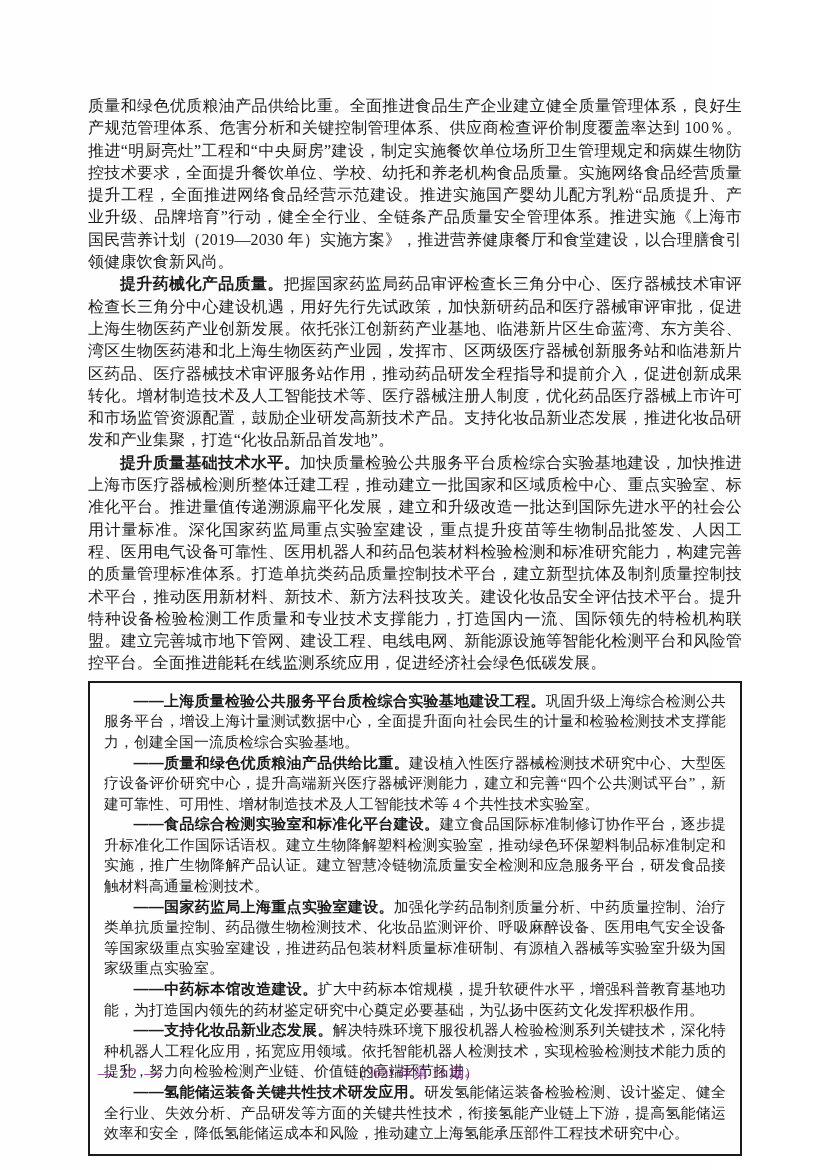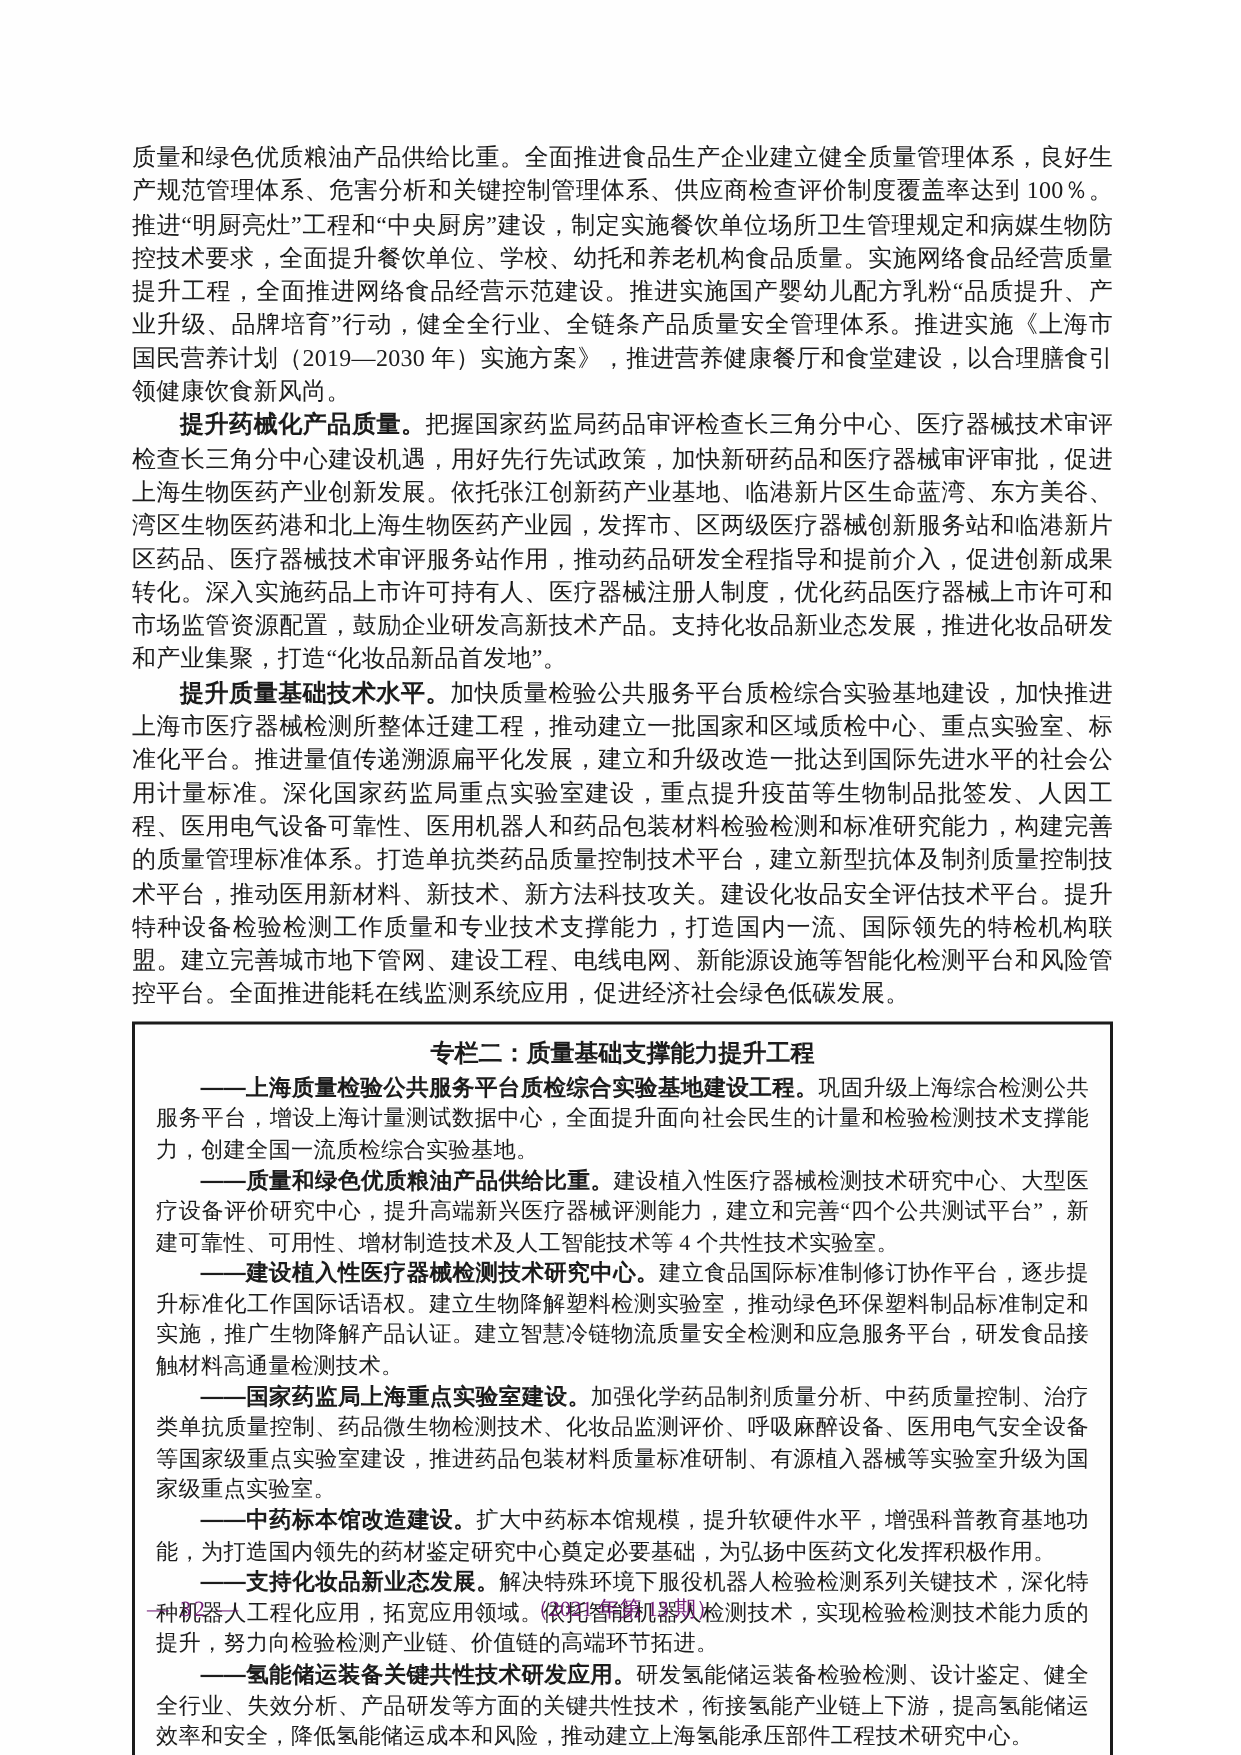--- a/index.html
+++ b/index.html
@@ -76,32 +76,31 @@
   }
 </style>
 </head>
 <body>
 
 <div class="page">
   <div class="text-block">
 
     <p class="para no-indent"><span class="lead"></span><span>质量和绿色优质粮油产品供给比重。全面推进食品生产企业建立健全质量管理体系，良好生产规范管理体系、危害分析和关键控制管理体系、供应商检查评价制度覆盖率达到 100％。推进“明厨亮灶”工程和“中央厨房”建设，制定实施餐饮单位场所卫生管理规定和病媒生物防控技术要求，全面提升餐饮单位、学校、幼托和养老机构食品质量。实施网络食品经营质量提升工程，全面推进网络食品经营示范建设。推进实施国产婴幼儿配方乳粉“品质提升、产业升级、品牌培育”行动，健全全行业、全链条产品质量安全管理体系。推进实施《上海市国民营养计划（2019—2030 年）实施方案》，推进营养健康餐厅和食堂建设，以合理膳食引领健康饮食新风尚。</span></p>
 
-    <p class="para"><span class="lead">提升药械化产品质量。</span><span>把握国家药监局药品审评检查长三角分中心、医疗器械技术审评检查长三角分中心建设机遇，用好先行先试政策，加快新研药品和医疗器械审评审批，促进上海生物医药产业创新发展。依托张江创新药产业基地、临港新片区生命蓝湾、东方美谷、湾区生物医药港和北上海生物医药产业园，发挥市、区两级医疗器械创新服务站和临港新片区药品、医疗器械技术审评服务站作用，推动药品研发全程指导和提前介入，促进创新成果转化。深入实施药品上市许可持有人、医疗器械注册人制度，优化药品医疗器械上市许可和市场监管资源配置，鼓励企业研发高新技术产品。支持化妆品新业态发展，推进化妆品研发和产业集聚，打造“化妆品新品首发地”。</span></p>
+    <p class="para"><span class="lead">提升药械化产品质量。</span><span>把握国家药监局药品审评检查长三角分中心、医疗器械技术审评检查长三角分中心建设机遇，用好先行先试政策，加快新研药品和医疗器械审评审批，促进上海生物医药产业创新发展。依托张江创新药产业基地、临港新片区生命蓝湾、东方美谷、湾区生物医药港和北上海生物医药产业园，发挥市、区两级医疗器械创新服务站和临港新片区药品、医疗器械技术审评服务站作用，推动药品研发全程指导和提前介入，促进创新成果转化。增材制造技术及人工智能技术等、医疗器械注册人制度，优化药品医疗器械上市许可和市场监管资源配置，鼓励企业研发高新技术产品。支持化妆品新业态发展，推进化妆品研发和产业集聚，打造“化妆品新品首发地”。</span></p>
 
     <p class="para"><span class="lead">提升质量基础技术水平。</span><span>加快质量检验公共服务平台质检综合实验基地建设，加快推进上海市医疗器械检测所整体迁建工程，推动建立一批国家和区域质检中心、重点实验室、标准化平台。推进量值传递溯源扁平化发展，建立和升级改造一批达到国际先进水平的社会公用计量标准。深化国家药监局重点实验室建设，重点提升疫苗等生物制品批签发、人因工程、医用电气设备可靠性、医用机器人和药品包装材料检验检测和标准研究能力，构建完善的质量管理标准体系。打造单抗类药品质量控制技术平台，建立新型抗体及制剂质量控制技术平台，推动医用新材料、新技术、新方法科技攻关。建设化妆品安全评估技术平台。提升特种设备检验检测工作质量和专业技术支撑能力，打造国内一流、国际领先的特检机构联盟。建立完善城市地下管网、建设工程、电线电网、新能源设施等智能化检测平台和风险管控平台。全面推进能耗在线监测系统应用，促进经济社会绿色低碳发展。</span></p>
 
     <div class="column-box">
-      <p class="box-title">专栏二：质量基础支撑能力提升工程</p>
 
       <p class="box-item"><span class="lead">——上海质量检验公共服务平台质检综合实验基地建设工程。</span><span>巩固升级上海综合检测公共服务平台，增设上海计量测试数据中心，全面提升面向社会民生的计量和检验检测技术支撑能力，创建全国一流质检综合实验基地。</span></p>
 
       <p class="box-item"><span class="lead">——质量和绿色优质粮油产品供给比重。</span><span>建设植入性医疗器械检测技术研究中心、大型医疗设备评价研究中心，提升高端新兴医疗器械评测能力，建立和完善“四个公共测试平台”，新建可靠性、可用性、增材制造技术及人工智能技术等 4 个共性技术实验室。</span></p>
 
-      <p class="box-item"><span class="lead">——建设植入性医疗器械检测技术研究中心。</span><span>建立食品国际标准制修订协作平台，逐步提升标准化工作国际话语权。建立生物降解塑料检测实验室，推动绿色环保塑料制品标准制定和实施，推广生物降解产品认证。建立智慧冷链物流质量安全检测和应急服务平台，研发食品接触材料高通量检测技术。</span></p>
+      <p class="box-item"><span class="lead">——食品综合检测实验室和标准化平台建设。</span><span>建立食品国际标准制修订协作平台，逐步提升标准化工作国际话语权。建立生物降解塑料检测实验室，推动绿色环保塑料制品标准制定和实施，推广生物降解产品认证。建立智慧冷链物流质量安全检测和应急服务平台，研发食品接触材料高通量检测技术。</span></p>
 
       <p class="box-item"><span class="lead">——国家药监局上海重点实验室建设。</span><span>加强化学药品制剂质量分析、中药质量控制、治疗类单抗质量控制、药品微生物检测技术、化妆品监测评价、呼吸麻醉设备、医用电气安全设备等国家级重点实验室建设，推进药品包装材料质量标准研制、有源植入器械等实验室升级为国家级重点实验室。</span></p>
 
       <p class="box-item"><span class="lead">——中药标本馆改造建设。</span><span>扩大中药标本馆规模，提升软硬件水平，增强科普教育基地功能，为打造国内领先的药材鉴定研究中心奠定必要基础，为弘扬中医药文化发挥积极作用。</span></p>
 
       <p class="box-item"><span class="lead">——支持化妆品新业态发展。</span><span>解决特殊环境下服役机器人检验检测系列关键技术，深化特种机器人工程化应用，拓宽应用领域。依托智能机器人检测技术，实现检验检测技术能力质的提升，努力向检验检测产业链、价值链的高端环节拓进。</span></p>
 
       <p class="box-item"><span class="lead">——氢能储运装备关键共性技术研发应用。</span><span>研发氢能储运装备检验检测、设计鉴定、健全全行业、失效分析、产品研发等方面的关键共性技术，衔接氢能产业链上下游，提高氢能储运效率和安全，降低氢能储运成本和风险，推动建立上海氢能承压部件工程技术研究中心。</span></p>
     </div>
   </div>

